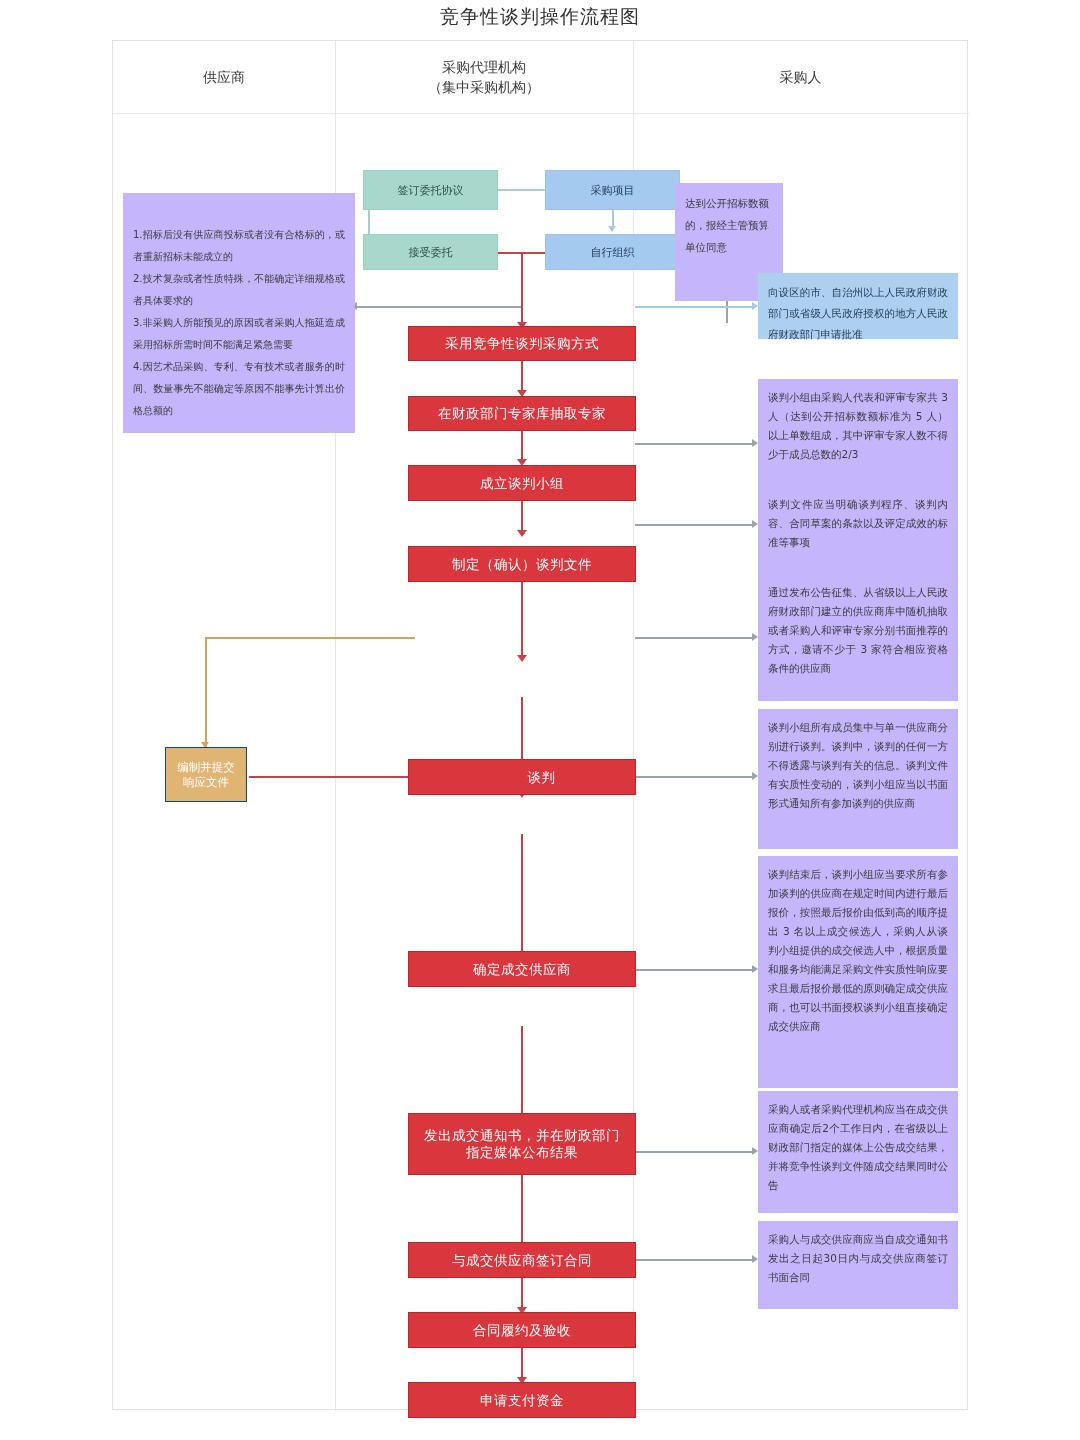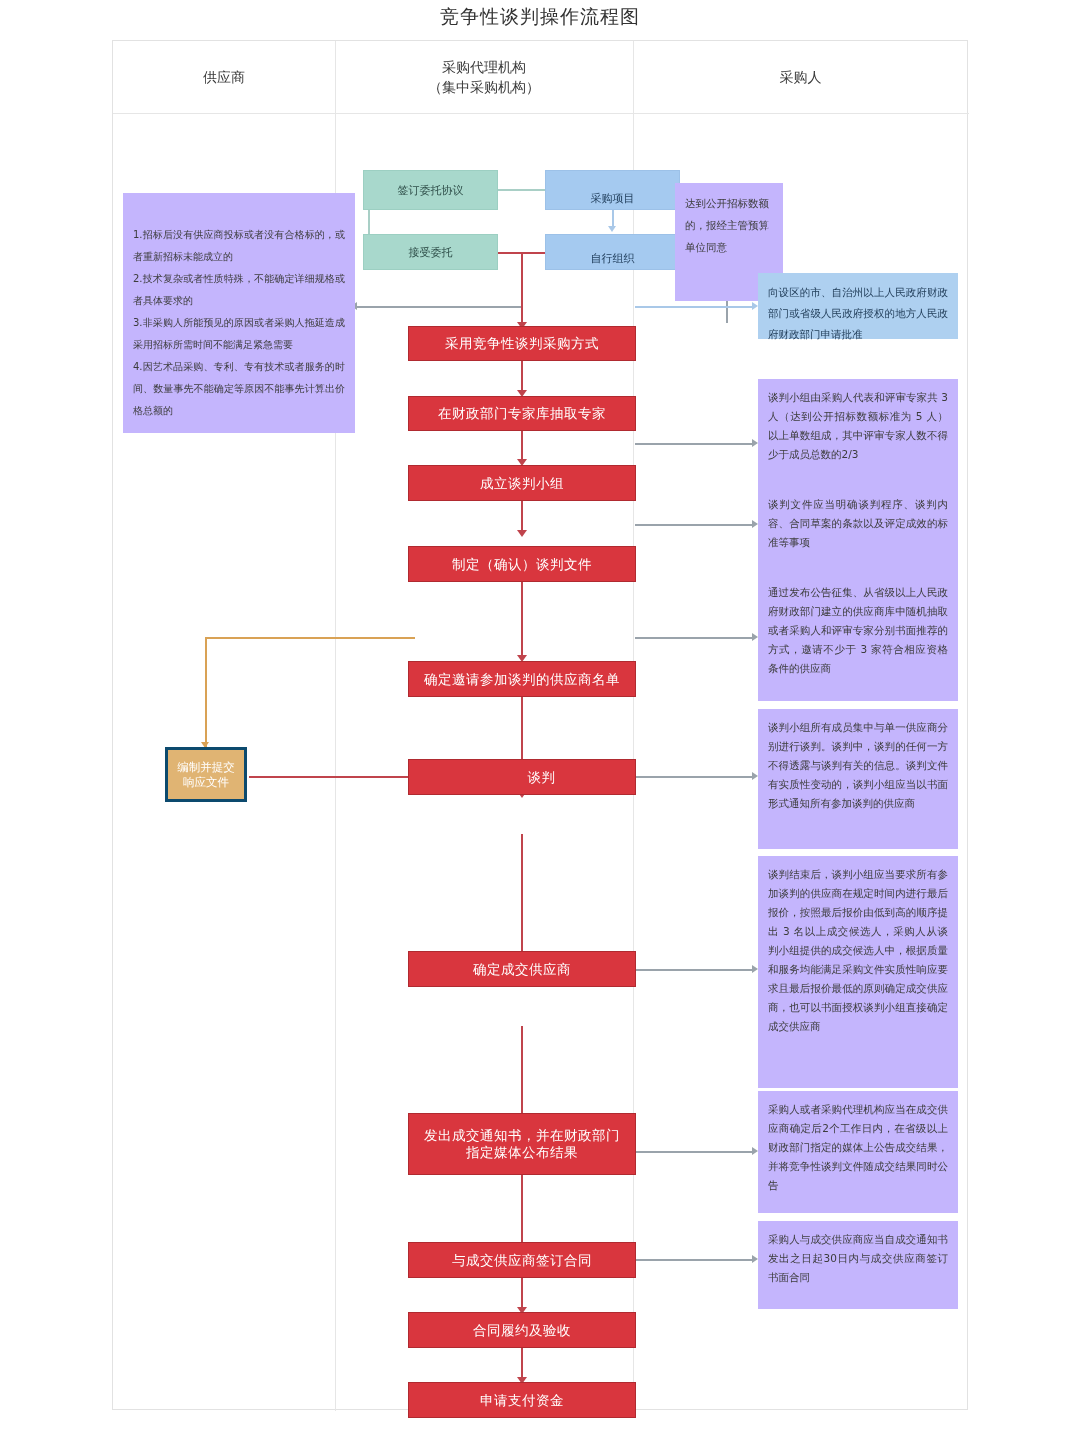--- a/index.html
+++ b/index.html
@@ -84,26 +84,25 @@
   }
   .node.green {
     background: #a8d8cc;
     color: #2f4f4a;
     border: 1px solid #9ccfc2;
   }
   .node.blue {
     background: #a5caf0;
     color: #23415f;
     border: 1px solid #9cc1e8;
-    align-items: flex-end;
   }
   .node.orange {
     background: #e0b473;
     color: #ffffff;
-    border: 3px solid #0c4a6e;
+    border: 1px solid #0c4a6e;
     font-size: 11.5px;
     line-height: 15px;
   }
 
   
   .note {
     position: absolute;
     box-sizing: border-box;
     font-size: 10.5px;
     line-height: 19px;
@@ -287,23 +286,20 @@
   </div>
 
   <div class="node red" style="left:295px;top:424px;width:228px;height:36px;">
     <span>成立谈判小组</span>
   </div>
 
   <div class="node red" style="left:295px;top:505px;width:228px;height:36px;">
     <span>制定（确认）谈判文件</span>
   </div>
 
-  <div class="node red" style="left:295px;top:620px;width:228px;height:36px;">
-    <span>确定邀请参加谈判的供应商名单</span>
-  </div>
 
   <div class="node orange" style="left:52px;top:706px;width:82px;height:55px;">
     <div>
       <div>编制并提交</div>
       <div>响应文件</div>
     </div>
   </div>
 
   <div class="node red" style="left:295px;top:718px;width:228px;height:36px;padding-left:43px;">
     <span>谈判</span>

